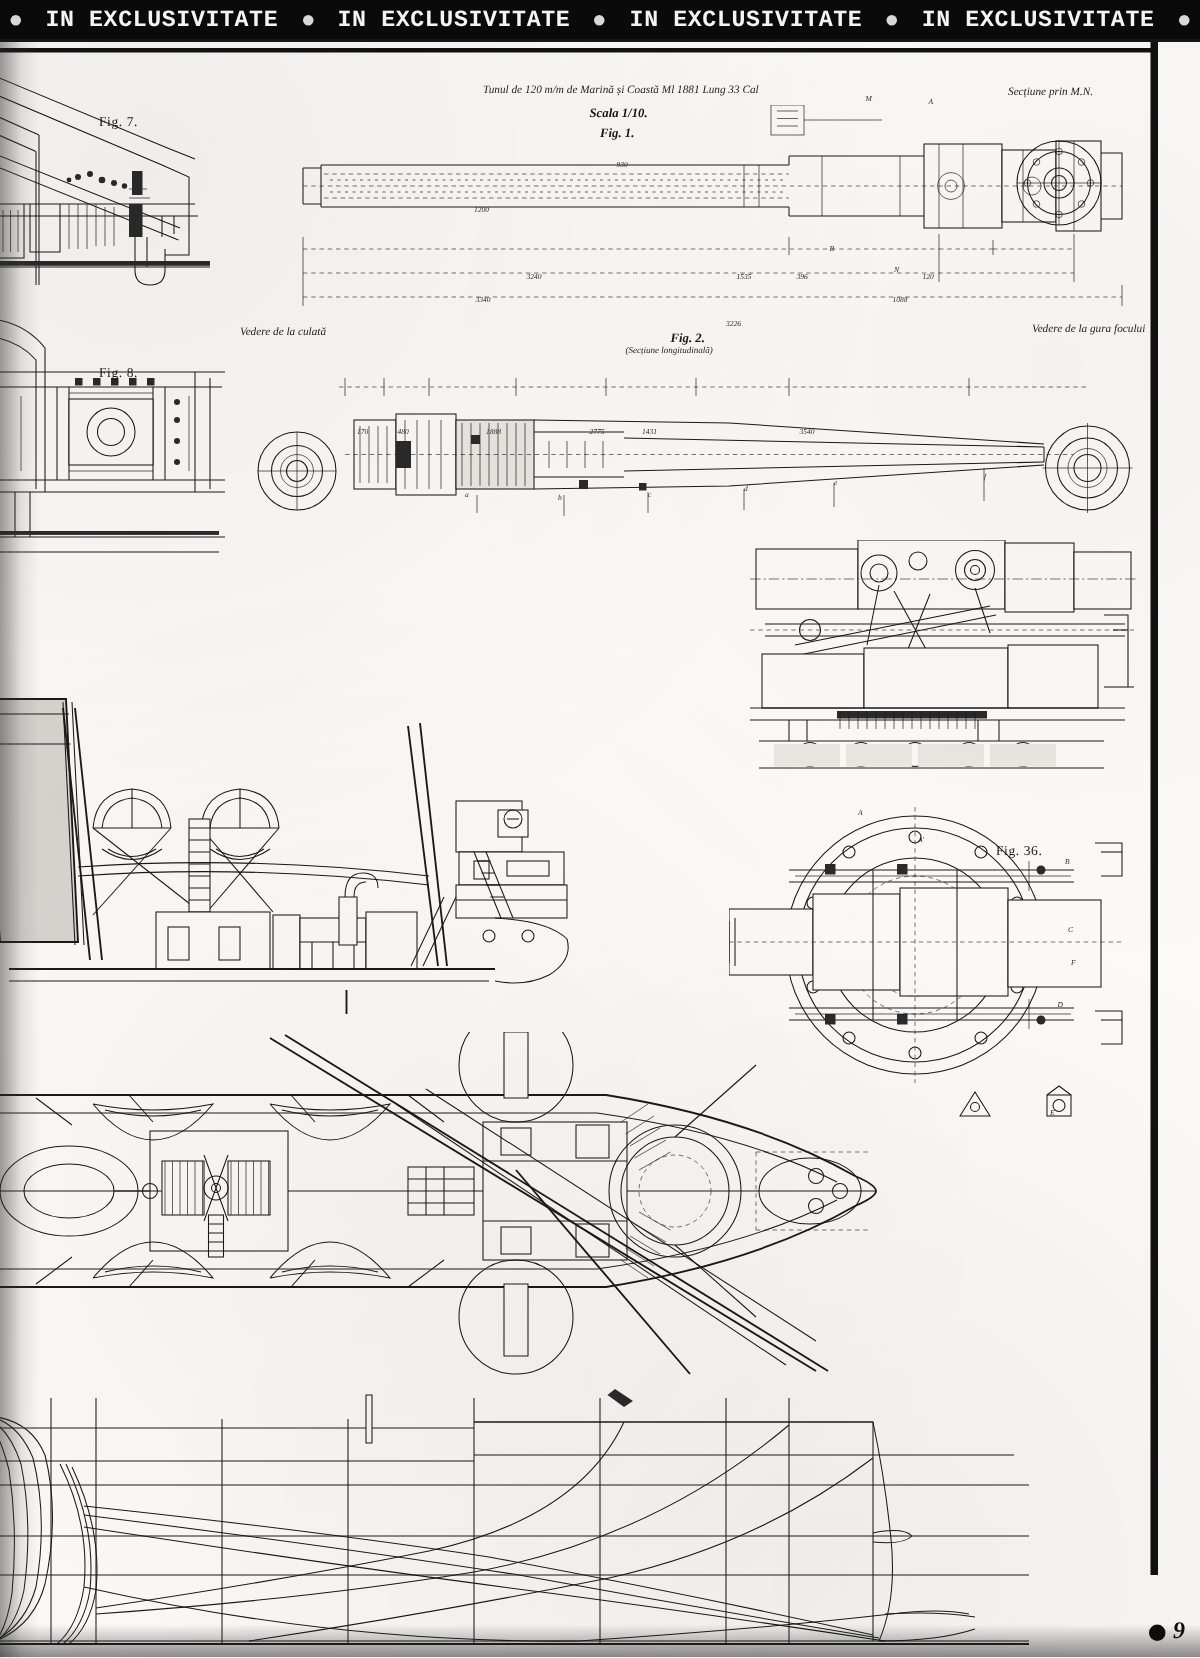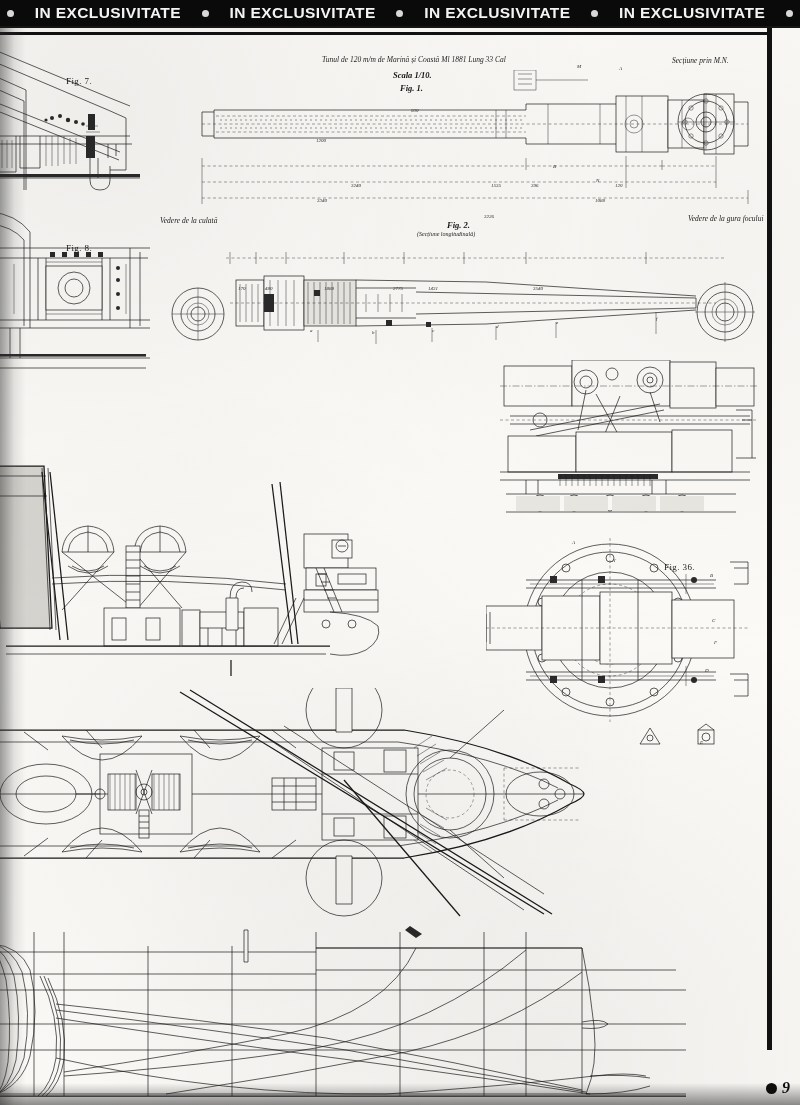--- a/index.html
+++ b/index.html
@@ -31,21 +31,21 @@
   }
   .banner-dot {
     width: 7px; height: 7px;
     border-radius: 50%;
     background: #d8d8d8;
     flex: 0 0 auto;
     margin: 0 3px;
   }
   .banner-txt {
     color: #f4f4f4;
-    font-family: Liberation Sans, sans-serif;
+    font-family: Liberation Mono, monospace;
     font-weight: bold;
     font-size: 15.5px;
     letter-spacing: 0.4px;
     white-space: nowrap;
     flex: 0 0 auto;
   }
   #banner-bottom-edge {
     position: absolute;
     left: 0; top: 26px;
     width: 800px; height: 2px;

